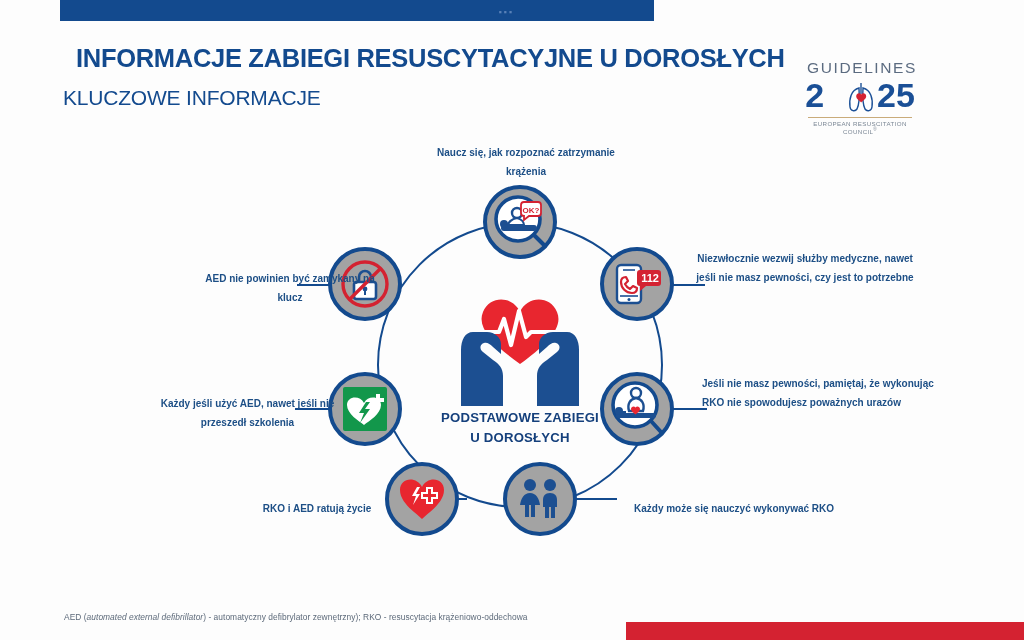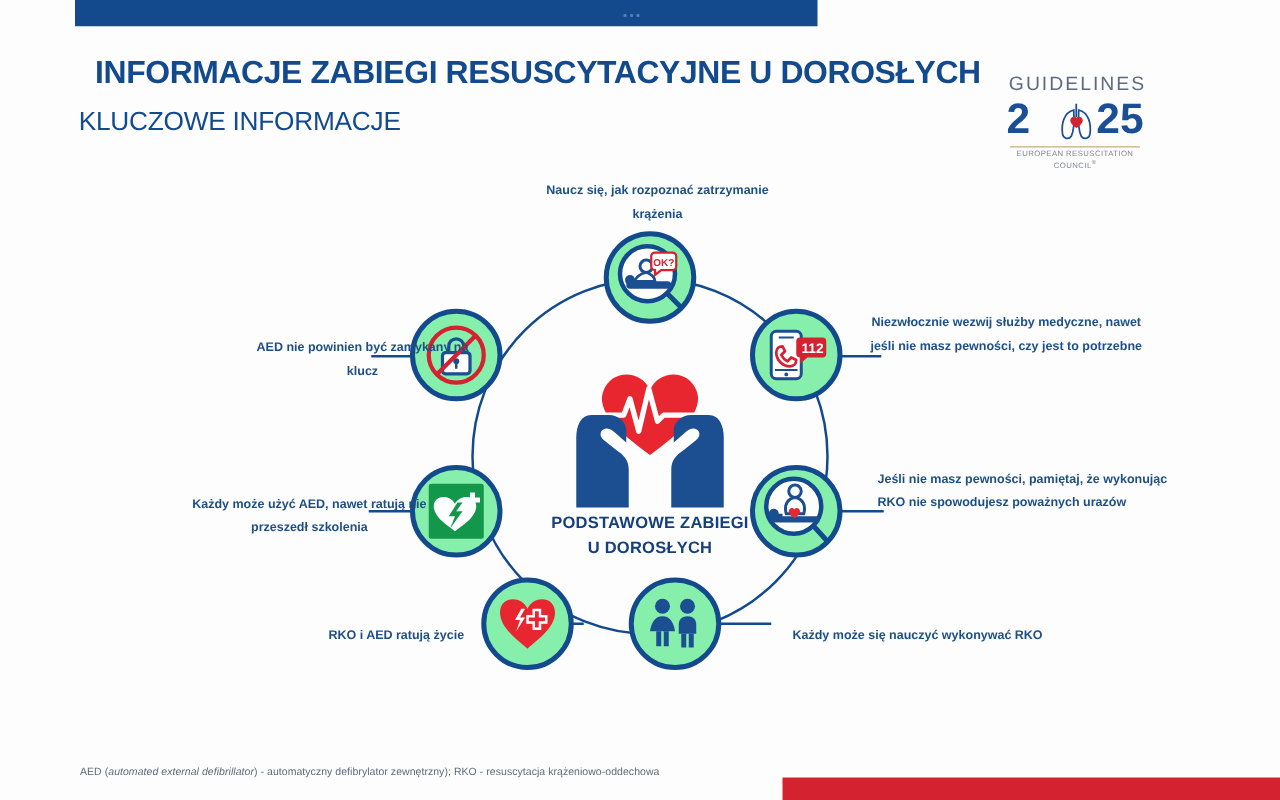--- a/index.html
+++ b/index.html
@@ -60,21 +60,21 @@
   
   .wheel { position: absolute; left: 355px; top: 180px; width: 330px; height: 375px; }
   .ring {
     position: absolute; left: 22px; top: 42px;
     width: 286px; height: 286px;
     border: 2.5px solid #134a8e; border-radius: 50%;
   }
 
   .node {
     position: absolute; width: 74px; height: 74px; border-radius: 50%;
-    background: #86efac; border: 4px solid #134a8e;
+    background: #a3a3a3; border: 4px solid #134a8e;
     display: flex; align-items: center; justify-content: center;
   }
   .node.n-top   { left: 128px; top: 5px; }
   .node.n-tr    { left: 245px; top: 67px; }
   .node.n-br    { left: 245px; top: 192px; }
   .node.n-bot-r { left: 148px; top: 282px; }
   .node.n-bot-l { left: 30px;  top: 282px; }
   .node.n-bl    { left: -27px; top: 192px; }
   .node.n-tl    { left: -27px; top: 67px; }
 
@@ -247,20 +247,20 @@
       </svg>
     </div>
 
   </div>
 
   <div class="label lbl-top">Naucz się, jak rozpoznać zatrzymanie krążenia</div>
   <div class="label lbl-right-1">Niezwłocznie wezwij służby medyczne, nawet jeśli nie masz pewności, czy jest to potrzebne</div>
   <div class="label lbl-right-2">Jeśli nie masz pewności, pamiętaj, że wykonując RKO nie spowodujesz poważnych urazów</div>
   <div class="label lbl-left-1">AED nie powinien być zamykany na klucz</div>
   <div class="label lbl-right-3">Każdy może się nauczyć wykonywać RKO</div>
-  <div class="label lbl-left-2">Każdy może użyć AED, nawet ratują nie przeszedł szkolenia</div>
+  <div class="label lbl-left-2">Każdy jeśli użyć AED, nawet jeśli nie przeszedł szkolenia</div>
   <div class="label lbl-left-3">RKO i AED ratują życie</div>
 
   <div class="footnote"><span>AED (</span><i>automated external defibrillator</i><span>) - automatyczny defibrylator zewnętrzny); RKO - resuscytacja krążeniowo-oddechowa</span></div>
 
   <div class="redbar"></div>
 
 </div>
 
 </body></html>

